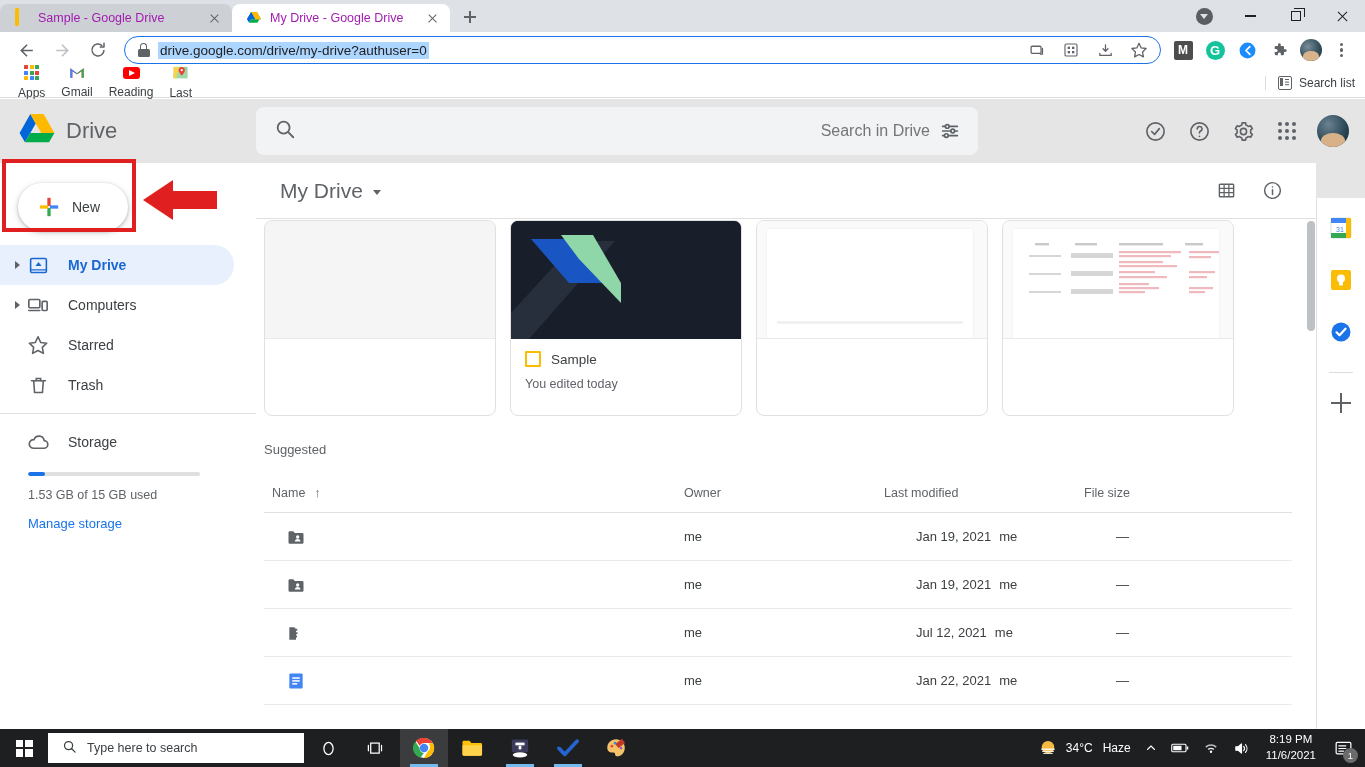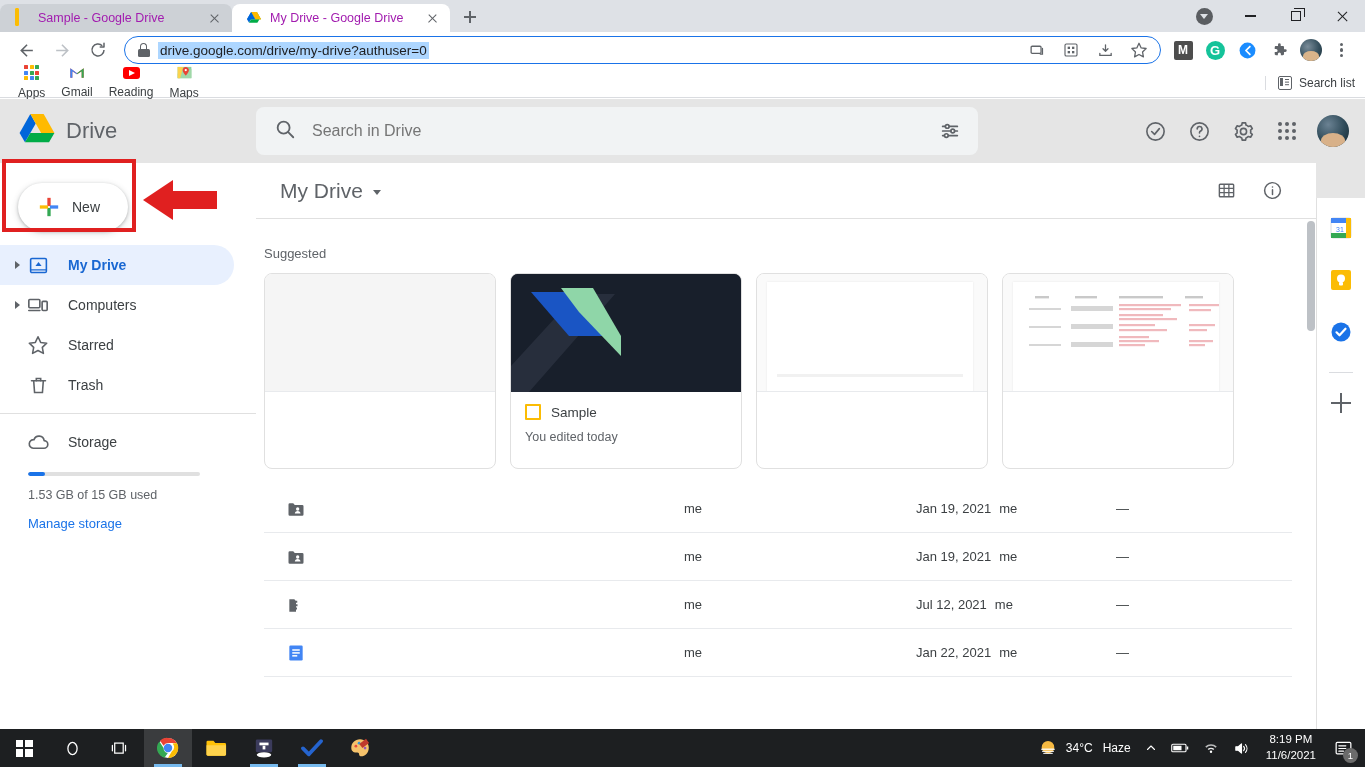--- a/index.html
+++ b/index.html
@@ -201,20 +201,21 @@
   }
   #drive-wordmark { font-size: 22px; color: #5f6368; font-weight: 400; }
   #search-bar {
     width: 722px; height: 48px; background: #f1f3f4; border-radius: 8px;
     display: flex; align-items: center; padding: 0 8px 0 18px;
   }
   #search-input-text {
     flex: 1; font-size: 16px; color: #5f6368; margin-left: 16px;
     background: none; border: none; outline: none;
     font-family: "Liberation Sans", sans-serif;
+    text-align: right;
   }
   .tune-btn {
     width: 40px; height: 40px; display: flex; align-items: center;
     justify-content: center; border-radius: 50%; cursor: pointer;
   }
   #header-actions {
     display: flex; align-items: center; gap: 4px; margin-left: auto;
     padding-right: 16px;
   }
   .hdr-icon {
@@ -574,21 +575,21 @@
   <div class="bm">
     <span class="maps-ico">
       <svg width="15" height="15" viewBox="0 0 24 24">
         <rect x="1" y="3" width="22" height="18" fill="#8fd19e"></rect>
         <path d="M1 14l8-7 6 5 8-6v15H1z" fill="#a0d8a8"></path>
         <path d="M1 3h9l-5 18H1z" fill="#fbd34d"></path>
         <path d="M14 3c-2.8 0-5 2.2-5 5 0 3.8 5 9 5 9s5-5.2 5-9c0-2.8-2.2-5-5-5z" fill="#ea4335"></path>
         <circle cx="14" cy="8" r="1.8" fill="#fff"></circle>
       </svg>
     </span>
-    <span>Maps</span>
+    <span>Last</span>
   </div>
   <div id="reading-list">
     <span class="rl-ico"></span>
     <span>Search list</span>
   </div>
 </div>
 
 <div id="drive">
 
   <div id="drive-header">
@@ -753,22 +754,20 @@
           <svg width="21" height="21" viewBox="0 0 24 24" fill="none" stroke="currentColor" stroke-width="1.7">
             <circle cx="12" cy="12" r="9"></circle>
               <path d="M12 11v5.5" stroke-linecap="round"></path>
             <circle cx="12" cy="8" r="0.95" fill="currentColor" stroke="none"></circle>
           </svg>
         </span>
       </div>
     </div>
 
     <div id="content-body">
-      <div id="suggested-label">Suggested</div>
-
       <div id="cards-row">
         <div class="card">
           <div class="card-thumb"></div>
           <div class="card-meta">
             <div class="card-title-row">
               <span class="card-title"></span>
             </div>
             <div class="card-sub"></div>
           </div>
         </div>
@@ -843,21 +842,32 @@
           </div>
           <div class="card-meta">
             <div class="card-title-row">
               <span class="card-title"></span>
             </div>
             <div class="card-sub"></div>
           </div>
         </div>
       </div>
 
+      <div id="suggested-label">Suggested</div>
+
       <div id="file-table">
+        <div id="table-head">
+          <div class="col-name">
+            <span>Name</span>
+            <span class="sort-arrow">↑</span>
+          </div>
+          <div class="col-owner">Owner</div>
+          <div class="col-mod">Last modified</div>
+          <div class="col-size">File size</div>
+        </div>
 
         <div class="file-row">
           <div class="col-name">
             <span class="row-ico">
               <svg width="20" height="20" viewBox="0 0 24 24">
                   <path d="M3 6.5A1.5 1.5 0 0 1 4.5 5h4.2l1.8 2.2h9A1.5 1.5 0 0 1 21 8.7v9.8A1.5 1.5 0 0 1 19.5 20h-15A1.5 1.5 0 0 1 3 18.5z" fill="#5f6368"></path>
                   <circle cx="14" cy="12" r="2" fill="#fff"></circle>
                   <path d="M10.6 17.5c0-2 1.5-3.2 3.4-3.2s3.4 1.2 3.4 3.2z" fill="#fff"></path>
                 </svg>
             </span>
@@ -974,20 +984,29 @@
 
 <div id="taskbar">
   <div id="start-btn">
     <span class="win-logo">
         <i></i>
         <i></i>
         <i></i>
         <i></i>
       </span>
   </div>
+  <div id="tb-search">
+    <span>
+      <svg width="15" height="15" viewBox="0 0 24 24" fill="none" stroke="#3c4043" stroke-width="2" stroke-linecap="round">
+        <circle cx="10.5" cy="10.5" r="6.5"></circle>
+          <path d="M15.5 15.5 21 21"></path>
+      </svg>
+    </span>
+    <span id="tb-search-text">Type here to search</span>
+  </div>
   <div class="tb-btn">
     <svg width="17" height="17" viewBox="0 0 24 24" fill="none" stroke="#fff" stroke-width="1.8">
         <ellipse cx="12" cy="12" rx="6.5" ry="8.5"></ellipse>
       </svg>
   </div>
   <div class="tb-btn">
     <svg width="19" height="17" viewBox="0 0 24 22" fill="none" stroke="#fff" stroke-width="1.6">
       <rect x="4.5" y="4" width="11" height="13"></rect>
         <path d="M1.5 7v7M18.5 7v7" stroke-linecap="round"></path>
     </svg>

